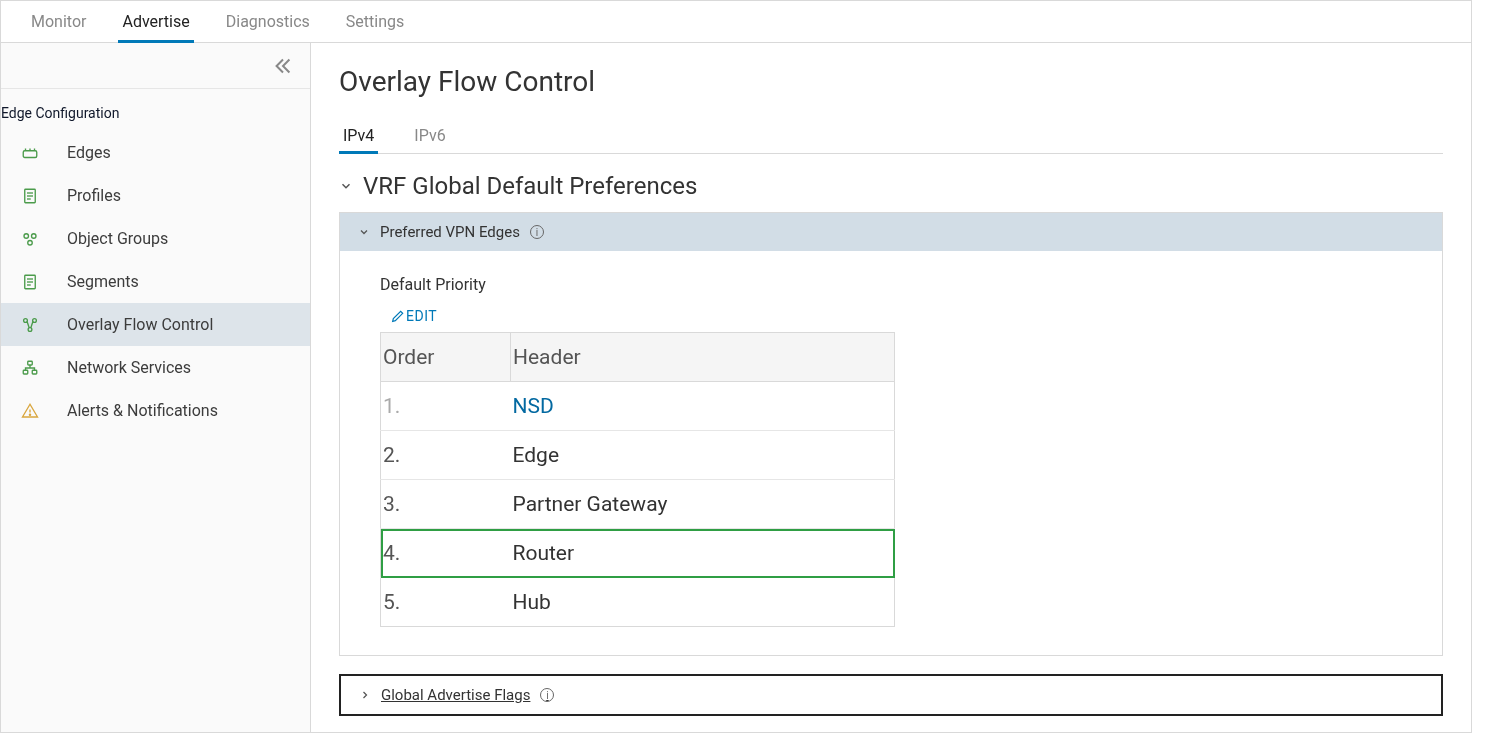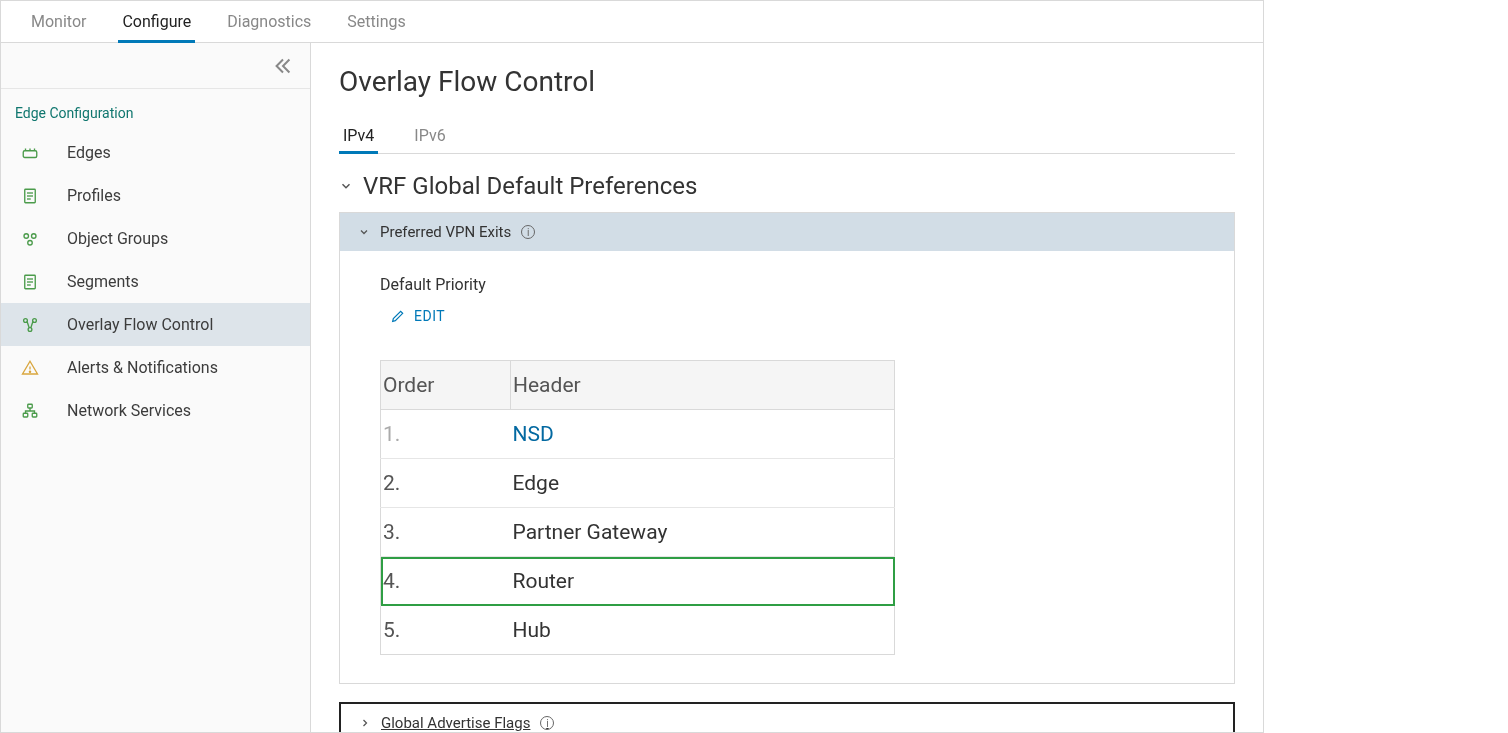--- a/index.html
+++ b/index.html
@@ -3,21 +3,21 @@
 <meta charset="utf-8">
 <style>
   * { box-sizing: border-box; margin: 0; padding: 0; }
   body {
     font-family: -apple-system, BlinkMacSystemFont, "Segoe UI", Roboto, "Helvetica Neue", Arial, sans-serif;
     font-size: 14px;
     color: #333;
     background: #fff;
   }
   .app {
-    width: 1264px;
+    width: 1472px;
     height: 733px;
     border: 1px solid #d9d9d9;
     display: flex;
     flex-direction: column;
     overflow: hidden;
   }
   
   .top-tabs {
     display: flex;
     align-items: center;
@@ -66,23 +66,23 @@
     align-items: center;
     justify-content: flex-end;
     padding-right: 16px;
     border-bottom: 1px solid #e6e6e6;
   }
   .collapse-icon {
     width: 22px; height: 22px;
     color: #888;
   }
   .sidebar-section-title {
-    color: #0f766e;
+    color: #0f172a;
     font-size: 14px;
-    padding: 16px 14px 10px;
+    padding: 16px 0 10px;
   }
   .nav-item {
     display: flex;
     align-items: center;
     gap: 28px;
     padding: 12px 20px;
     font-size: 16px;
     color: #3c3c3c;
     cursor: pointer;
   }
@@ -175,26 +175,26 @@
     padding: 24px 40px 28px;
   }
   .subsection-title {
     font-size: 16px;
     color: #333;
     margin-bottom: 14px;
   }
   .edit-link {
     display: inline-flex;
     align-items: center;
-    gap: 8px;
+    gap: 0;
     color: #0079b8;
     font-size: 14px;
     letter-spacing: 0.5px;
     cursor: pointer;
-    margin-bottom: 36px;
+    margin-bottom: 8px;
     margin-left: 10px;
   }
   .pencil-icon { width: 16px; height: 16px; }
   .priority-table {
     border: 1px solid #d9d9d9;
     width: 515px;
     border-collapse: collapse;
   }
   .priority-table th, .priority-table td {
     text-align: left;
@@ -224,21 +224,21 @@
      position: relative;
   }
 </style>
 </head>
 <body>
 
 <div class="app">
 
   <div class="top-tabs">
     <div class="top-tab">Monitor</div>
-    <div class="top-tab active">Configure</div>
+    <div class="top-tab active">Advertise</div>
     <div class="top-tab">Diagnostics</div>
     <div class="top-tab">Settings</div>
   </div>
 
   <div class="body">
 
     <div class="sidebar">
       <div class="sidebar-collapse">
         <svg class="collapse-icon" viewBox="0 0 24 24" fill="none" stroke="currentColor" stroke-width="2.2">
           <polyline points="12 5 5 12 12 19"></polyline>
@@ -285,35 +285,35 @@
       <div class="nav-item active">
         <svg class="nav-icon" viewBox="0 0 24 24" fill="none" stroke="currentColor" stroke-width="1.8">
             <circle cx="6" cy="6" r="2.5"></circle>
             <circle cx="18" cy="6" r="2.5"></circle>
             <circle cx="12" cy="18" r="2.5"></circle>
             <path d="M8 7l3 9M16 7l-3 9"></path>
           </svg>
         <span>Overlay Flow Control</span>
       </div>
       <div class="nav-item">
+        <svg class="nav-icon" viewBox="0 0 24 24" fill="none" stroke="currentColor" stroke-width="1.8">
+            <rect x="9" y="3" width="6" height="5" rx="1"></rect>
+            <rect x="3" y="15" width="6" height="5" rx="1"></rect>
+            <rect x="15" y="15" width="6" height="5" rx="1"></rect>
+            <path d="M12 8v4M12 12H6v3M12 12h6v3"></path>
+          </svg>
+        <span>Network Services</span>
+      </div>
+      <div class="nav-item">
         <svg class="nav-icon warn" viewBox="0 0 24 24" fill="none" stroke="currentColor" stroke-width="1.8">
             <path d="M12 3 2 20h20L12 3z"></path>
             <line x1="12" y1="10" x2="12" y2="14"></line>
             <circle cx="12" cy="17" r="0.8" fill="currentColor"></circle>
           </svg>
         <span>Alerts &amp; Notifications</span>
-      </div>
-      <div class="nav-item">
-        <svg class="nav-icon" viewBox="0 0 24 24" fill="none" stroke="currentColor" stroke-width="1.8">
-            <rect x="9" y="3" width="6" height="5" rx="1"></rect>
-            <rect x="3" y="15" width="6" height="5" rx="1"></rect>
-            <rect x="15" y="15" width="6" height="5" rx="1"></rect>
-            <path d="M12 8v4M12 12H6v3M12 12h6v3"></path>
-          </svg>
-        <span>Network Services</span>
       </div>
     </div>
 
     <div class="main">
       <h1 class="page-title">Overlay Flow Control</h1>
 
       <div class="sub-tabs">
         <div class="sub-tab active">IPv4</div>
         <div class="sub-tab">IPv6</div>
       </div>
@@ -323,21 +323,21 @@
             <polyline points="6 9 12 15 18 9"></polyline>
           </svg>
         <span>VRF Global Default Preferences</span>
       </div>
 
       <div class="panel">
         <div class="panel-header">
           <svg class="chevron" viewBox="0 0 24 24" fill="none" stroke="currentColor" stroke-width="2.5" style="width:12px;height:12px">
               <polyline points="6 9 12 15 18 9"></polyline>
             </svg>
-          <span>Preferred VPN Exits</span>
+          <span>Preferred VPN Edges</span>
           <span class="info-icon">i</span>
         </div>
         <div class="panel-body">
           <div class="subsection-title">Default Priority</div>
           <div class="edit-link">
             <svg class="pencil-icon" viewBox="0 0 24 24" fill="none" stroke="currentColor" stroke-width="1.8">
                 <path d="M4 20l4-1 11-11-3-3L5 16l-1 4z"></path>
               </svg>
             <span>EDIT</span>
           </div>

